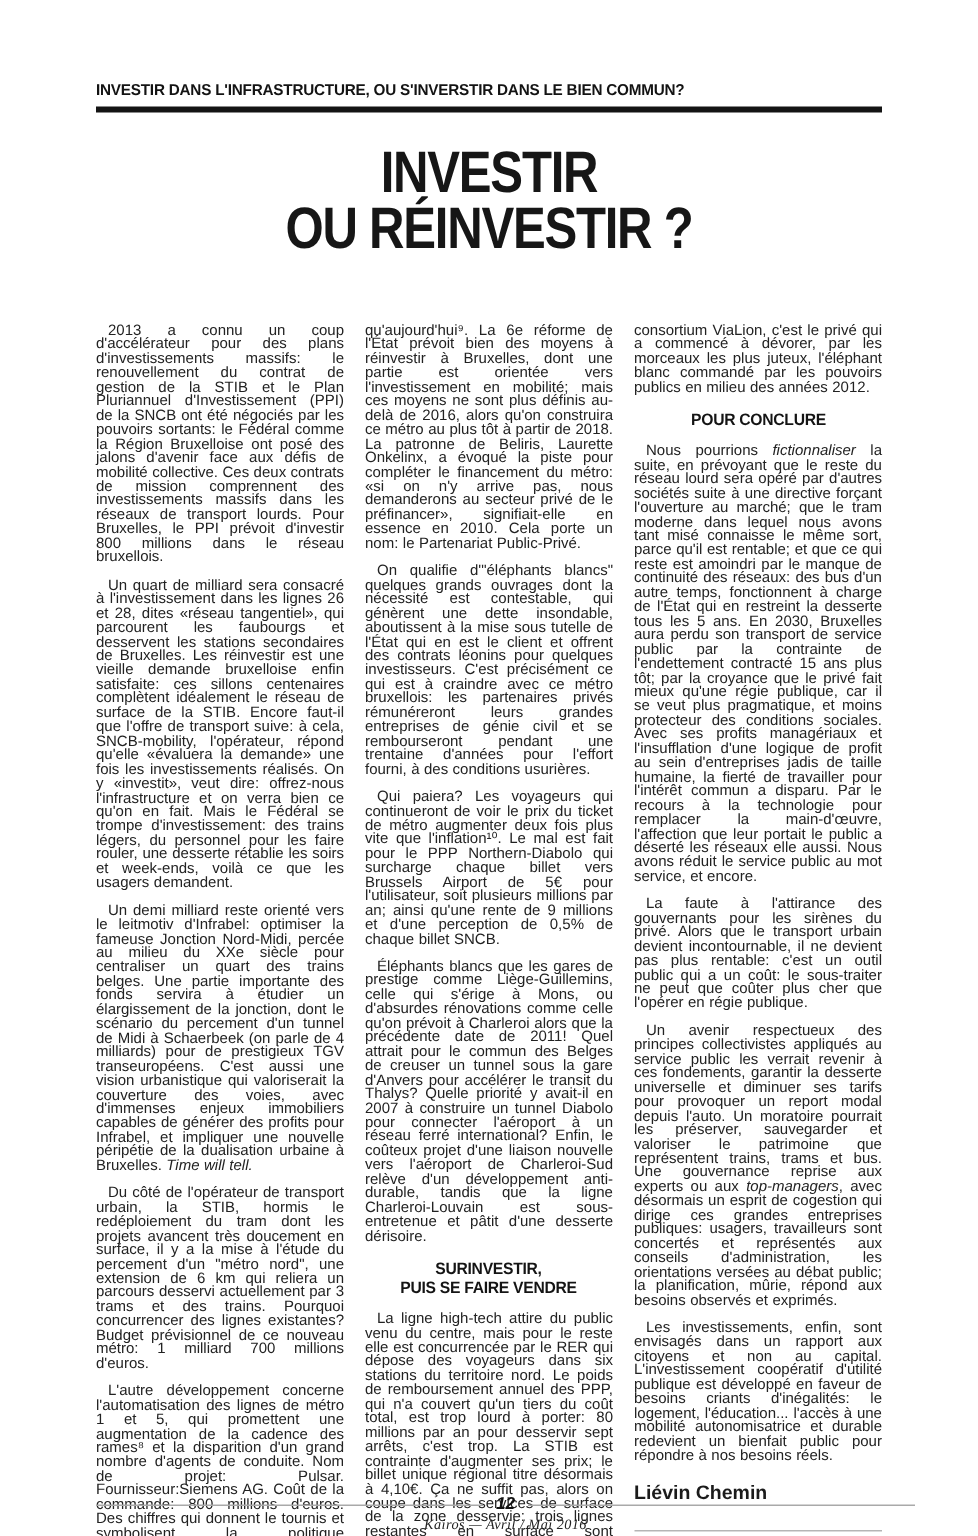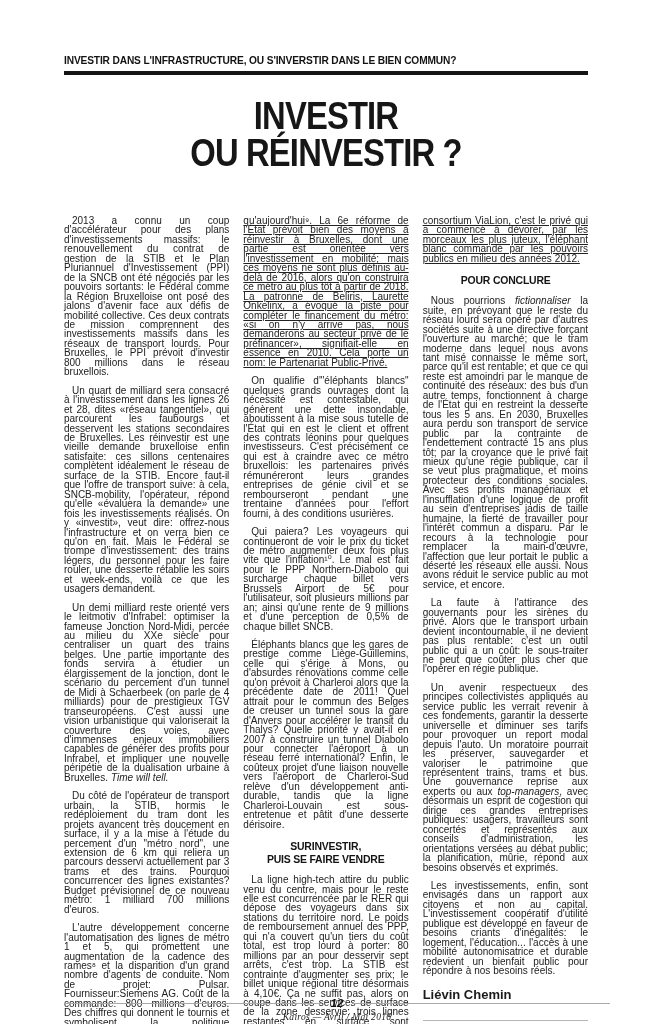--- a/index.html
+++ b/index.html
@@ -46,21 +46,21 @@
 
   .col p {
     font-size: 10px;
     line-height: 9.45px;
     text-align: justify;
     text-indent: 8px;
     margin-bottom: 9px;
     word-spacing: 0.2px;
     color: #222;
   }
-  .col p.cont { text-indent: 0; text-decoration: underline; }
+  .col p.cont { text-indent: 0; }
 
   .section-heading {
     font-size: 11px;
     line-height: 13px;
     font-weight: bold;
     text-align: center;
     white-space: pre-line;
     letter-spacing: -0.2px;
     margin: 11px 0 9px;
     transform: scaleX(0.95);

